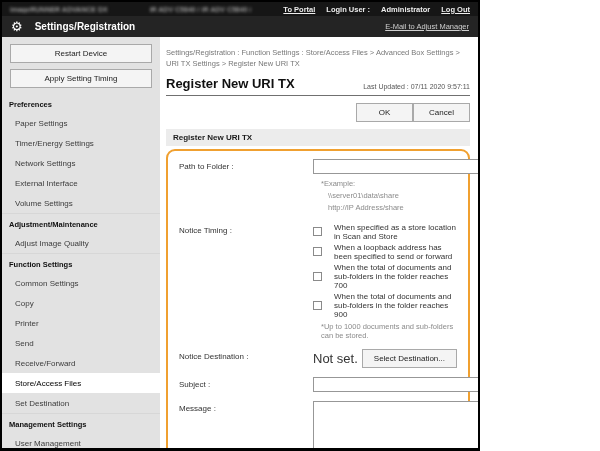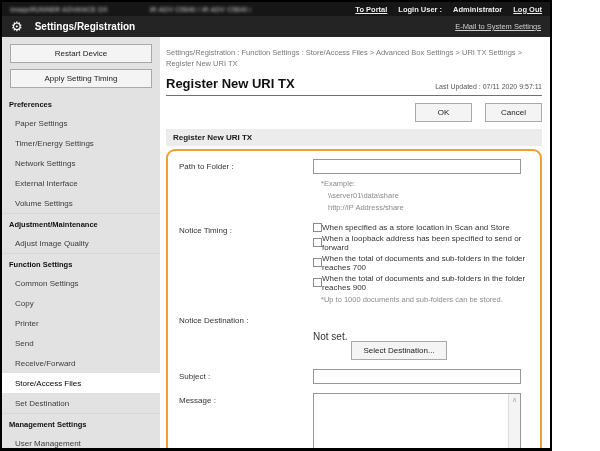--- a/index.html
+++ b/index.html
@@ -1,18 +1,18 @@
 <!DOCTYPE html>
 <html><head>
 <meta charset="utf-8">
 <style>
   * { margin:0; padding:0; box-sizing:border-box; }
   html,body { background:#fff; }
   body { width:600px; height:451px; font-family:"Liberation Sans", sans-serif; }
-  .window { width:552px; height:451px; border:2px solid #000; border-bottom-width:3px;
+  .window { width:480px; height:451px; border:2px solid #000; border-bottom-width:3px;
             display:flex; flex-direction:column; background:#22c55e; overflow:hidden; }
 
   
   .topbar { height:14px; background:#161616; display:flex; align-items:center;
             justify-content:space-between; padding:0 8px; flex:0 0 auto; }
   .device-names { display:flex; gap:42px; color:#9a9a9a; font-size:7px; font-weight:bold;
                   filter:blur(1.4px); white-space:nowrap; overflow:hidden; }
   .topbar-right { display:flex; gap:11px; align-items:center; color:#ededed;
                   font-size:7.5px; font-weight:bold; white-space:nowrap; }
   .tlink { text-decoration:underline; cursor:pointer; }
@@ -39,45 +39,45 @@
   .side-item.selected { background:#fff; color:#000; }
 
   
   .main { flex:1; min-width:0; background:#fff; padding:8px 8px 0 6px;
           display:flex; flex-direction:column; }
   .breadcrumb { font-size:7.5px; color:#787878; line-height:1.5; margin:2px 0 6px; }
   .title-row { display:flex; justify-content:space-between; align-items:flex-end;
                border-bottom:1px solid #707070; padding-bottom:4px; }
   .page-title { font-size:13px; font-weight:bold; color:#101010; }
   .last-updated { font-size:7px; color:#555; padding-bottom:1px; white-space:nowrap; }
-  .actions { display:flex; justify-content:flex-end; gap:13px; margin:7px 0 7px; }
+  .actions { display:flex; justify-content:flex-end; gap:0; margin:7px 0 7px; }
   .btn { min-width:57px; background:#f4f4f4; border:1px solid #a9a9a9; color:#222;
          font-family:inherit; font-size:8px; padding:4px 10px; text-align:center; cursor:pointer; }
 
   .section-header { background:#ececec; font-size:8px; font-weight:bold; color:#1a1a1a;
                     padding:4px 7px; }
   .form-box { border:2px solid #f0a030; border-radius:9px; margin-top:3px;
               padding:8px 10px 10px 11px; }
   .frow { display:flex; margin-bottom:9px; }
   .frow:last-child { margin-bottom:0; }
   .flabel { width:134px; flex:0 0 auto; font-size:8px; color:#333; padding-top:3px; }
   .ffield { flex:1; min-width:0; }
   .text-input { width:208px; height:15px; border:1px solid #979797; background:#fff;
                 font-family:inherit; font-size:8px; padding:0 3px; display:block; }
   .example { font-size:7.5px; color:#8b8b8b; margin:4px 0 0 8px; line-height:1.6; }
   .example .ex-line { margin-left:7px; }
-  .cb-row { display:flex; align-items:center; gap:0; margin-bottom:2px;
+  .cb-row { display:flex; align-items:center; gap:12px; margin-bottom:2px;
             font-size:8px; color:#333; cursor:pointer; }
   .cb { appearance:none; -webkit-appearance:none; width:9px; height:9px; flex:0 0 auto;
         border:1px solid #8a8a8a; background:#fff; margin:0; cursor:pointer; }
   .note { font-size:7.5px; color:#8b8b8b; margin:3px 0 0 8px; }
   .dest-line { display:flex; align-items:center; }
-  .notset { font-size:10px; color:#333; margin-right:4px; }
+  .notset { font-size:13px; color:#333; margin-right:4px; }
   .select-btn { background:#f4f4f4; border:1px solid #a9a9a9; color:#222;
-                font-family:inherit; font-size:8px; padding:4px 11px; cursor:pointer;margin-top:28px; }
+                font-family:inherit; font-size:8px; padding:4px 11px; cursor:pointer; }
   .msg-wrap { position:relative; width:208px; height:107px; border:1px solid #979797;
               background:#fff; overflow:hidden; }
   .msg-text { position:absolute; left:0; top:0; bottom:0; right:12px; border:none;
               resize:none; outline:none; font-family:inherit; font-size:8px; padding:2px 3px; }
   .msg-scroll { position:absolute; right:0; top:0; bottom:0; width:12px; background:#f4f4f4;
                 border-left:1px solid #dcdcdc; display:flex; flex-direction:column;
                 justify-content:space-between; align-items:center; padding:2px 0;
                 color:#a9a9a9; font-size:7px; line-height:1; cursor:pointer; }
 </style>
 </head>
@@ -94,21 +94,21 @@
       <span class="tlink">To Portal</span>
       <span>Login User :</span>
       <span>Administrator</span>
       <span class="tlink">Log Out</span>
     </div>
   </div>
 
   <div class="appbar">
     <span class="gear">⚙</span>
     <span class="app-title">Settings/Registration</span>
-    <span class="email-link">E-Mail to System Settings</span>
+    <span class="email-link">E-Mail to Adjust Manager</span>
   </div>
 
   <div class="page-body">
 
     <div class="sidebar">
       <button class="side-btn">Restart Device</button>
       <button class="side-btn">Apply Setting Timing</button>
 
       <div class="side-section-header first">Preferences</div>
       <div class="side-item">Paper Settings</div>

